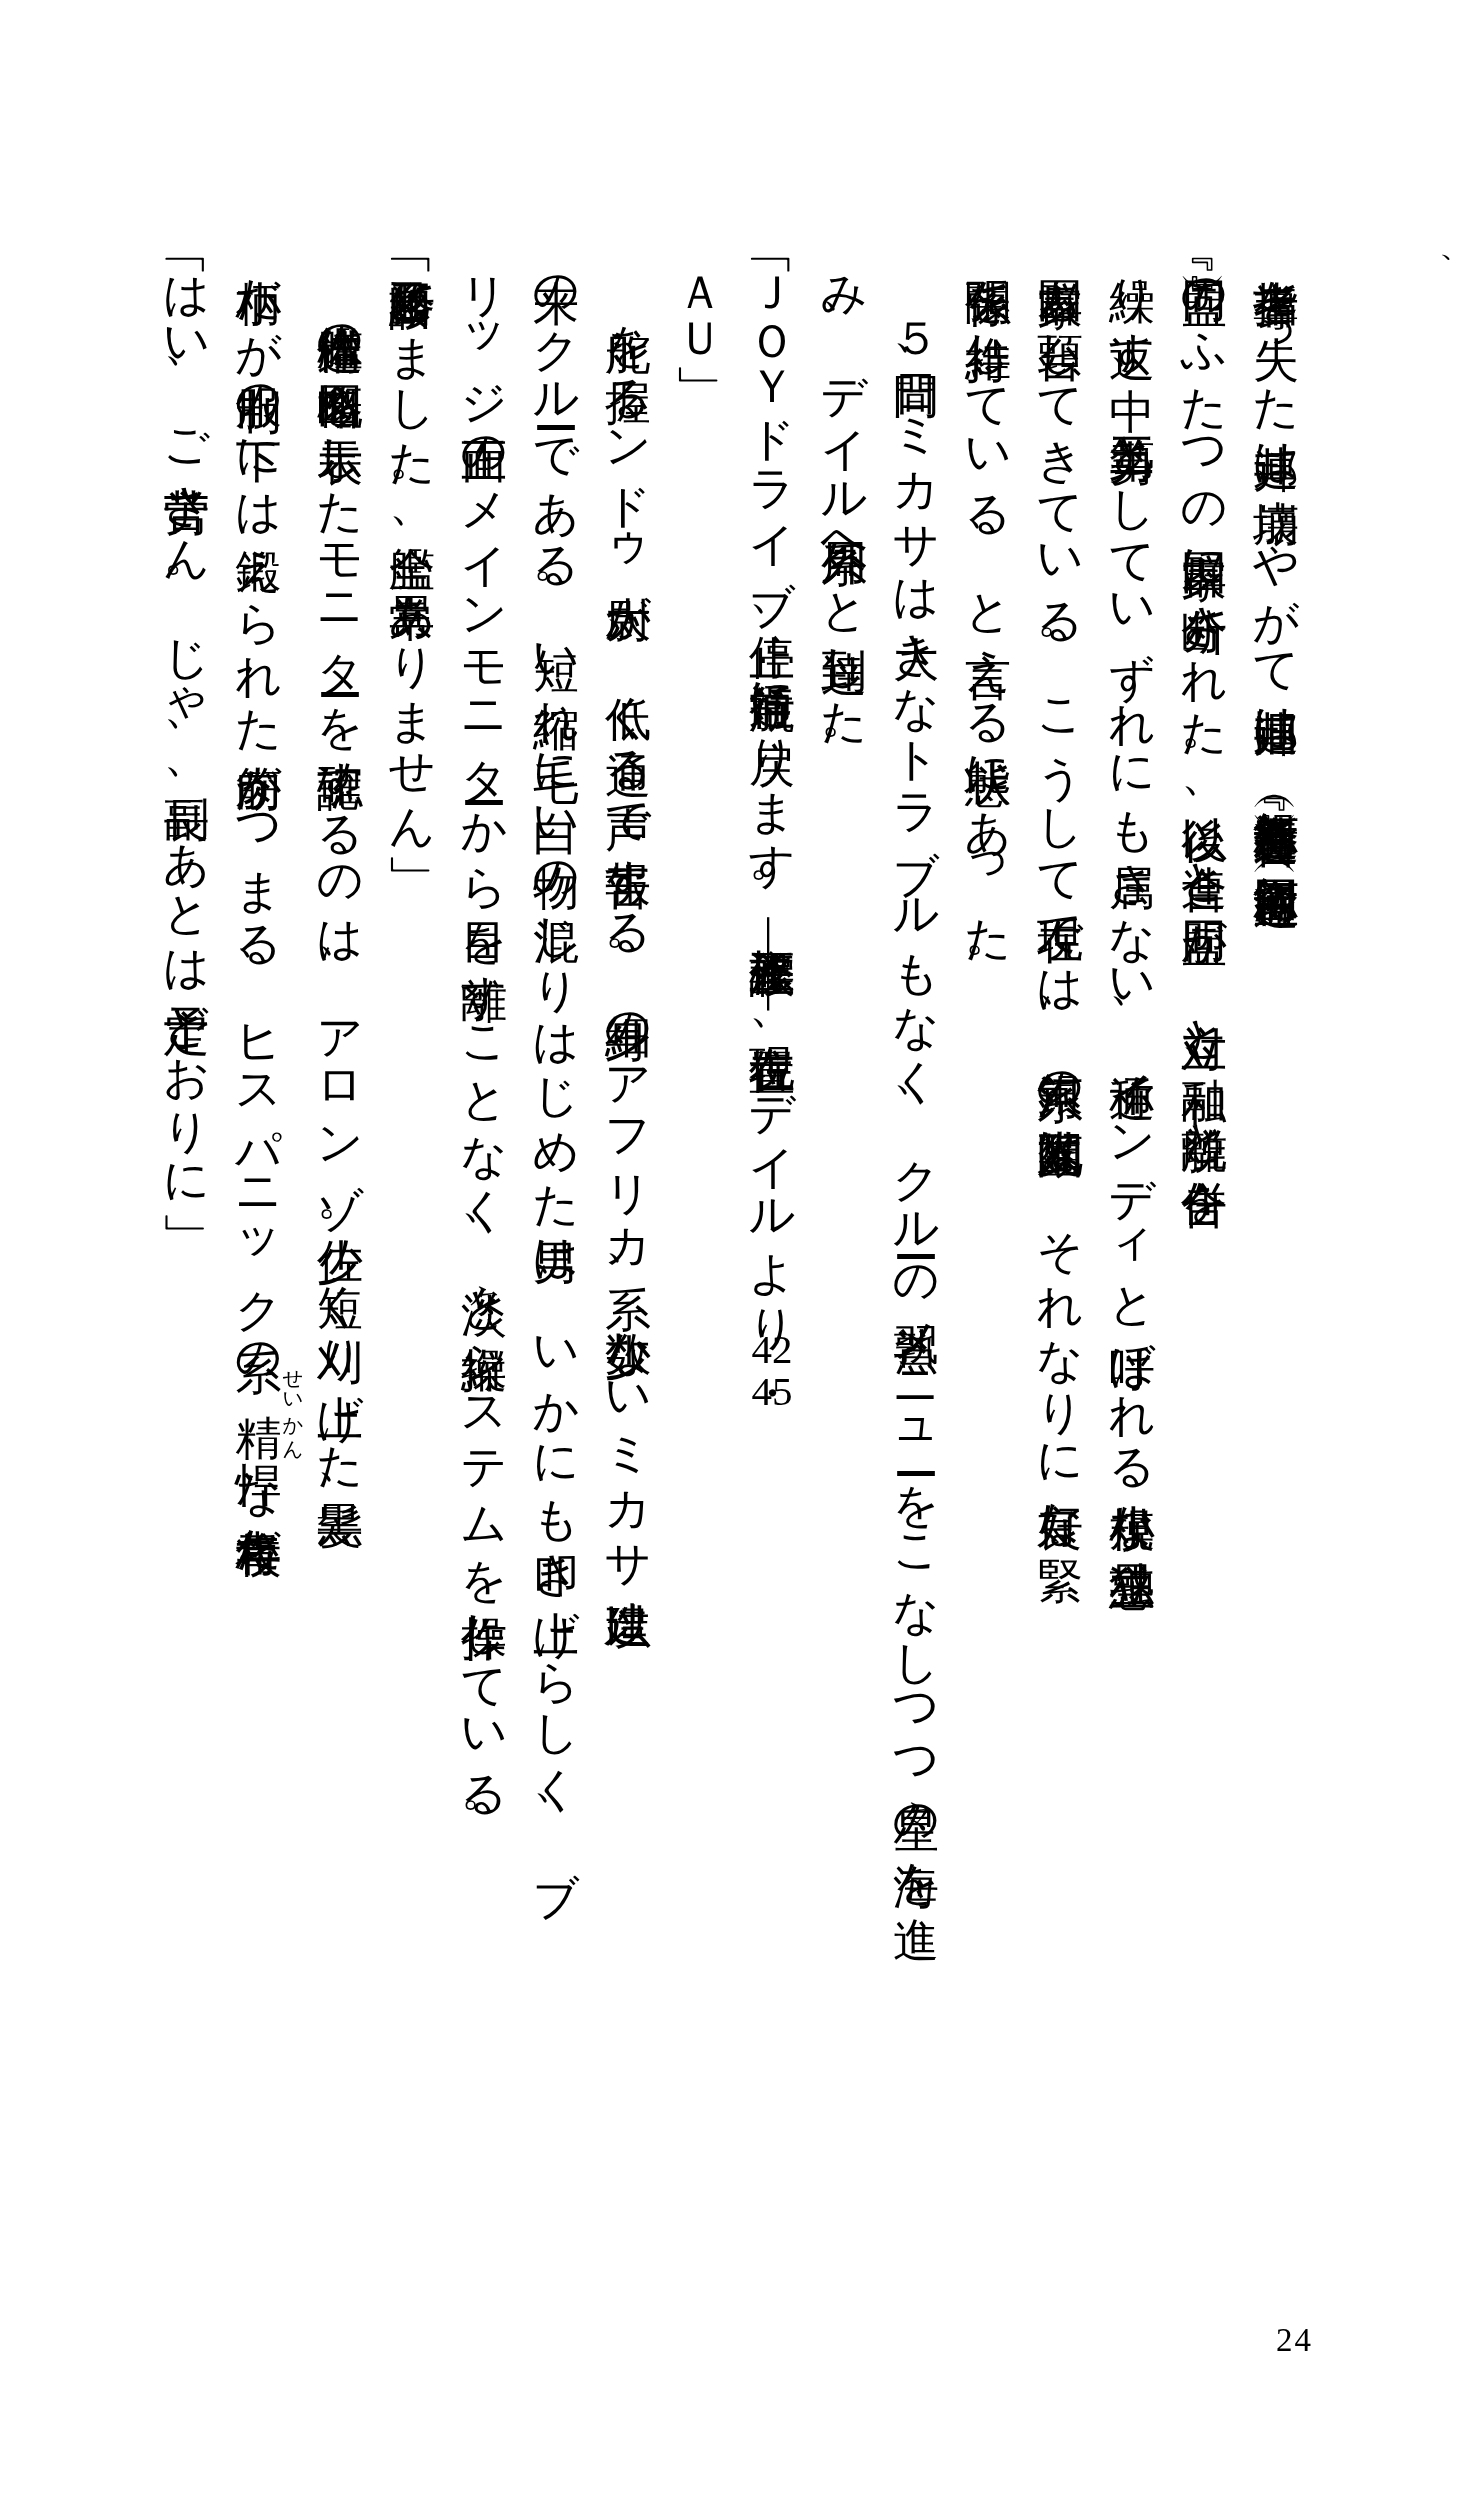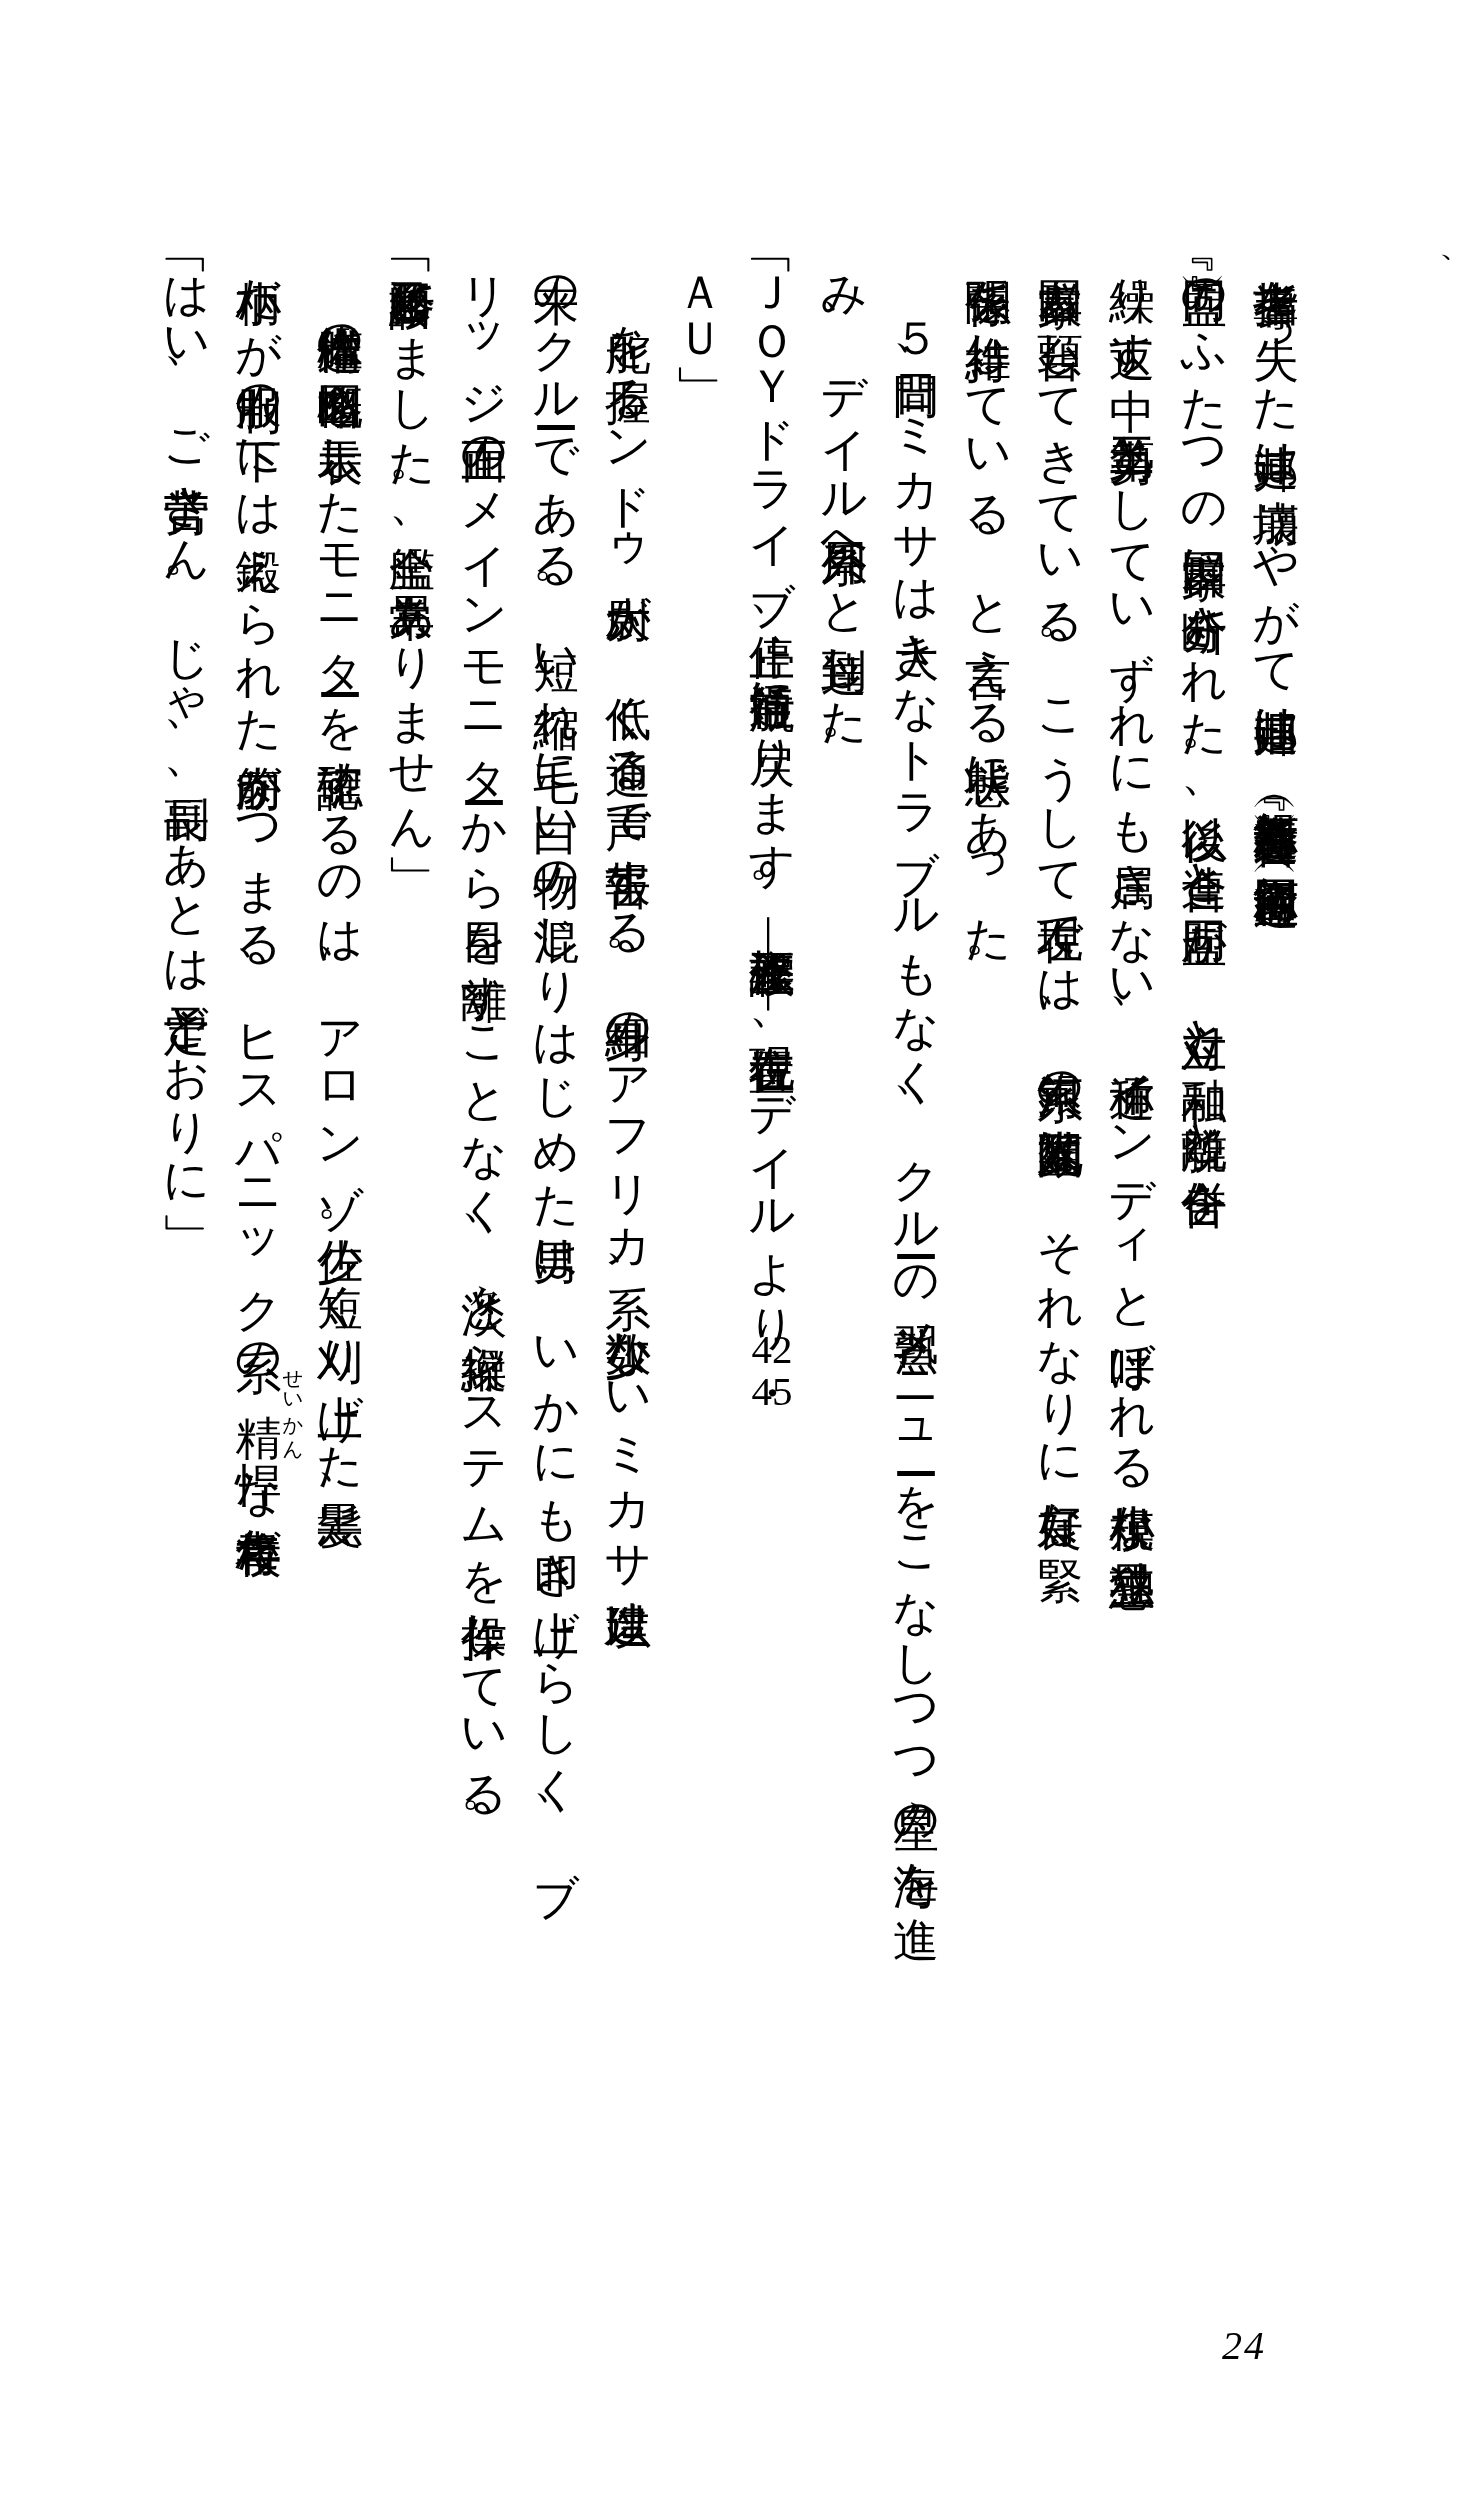--- a/index.html
+++ b/index.html
@@ -34,24 +34,23 @@
     font-size:41px;
   }
   ruby{ruby-position:over;}
   rt{
     font-size:20.4px;
     letter-spacing:0;
     font-weight:normal;
   }
   .page-number{
     position:absolute;
-    left:1222px;
+    left:1276px;
     top:2322px;
-    font-size:40px;
-    font-style:italic;
+    font-size:33px;
     letter-spacing:1.9px;
   }
   .corner-mark{
     position:absolute;
     left:1437px;
     top:223px;
     font-size:32px;
     transform:rotate(-12deg);
   }
 </style>

